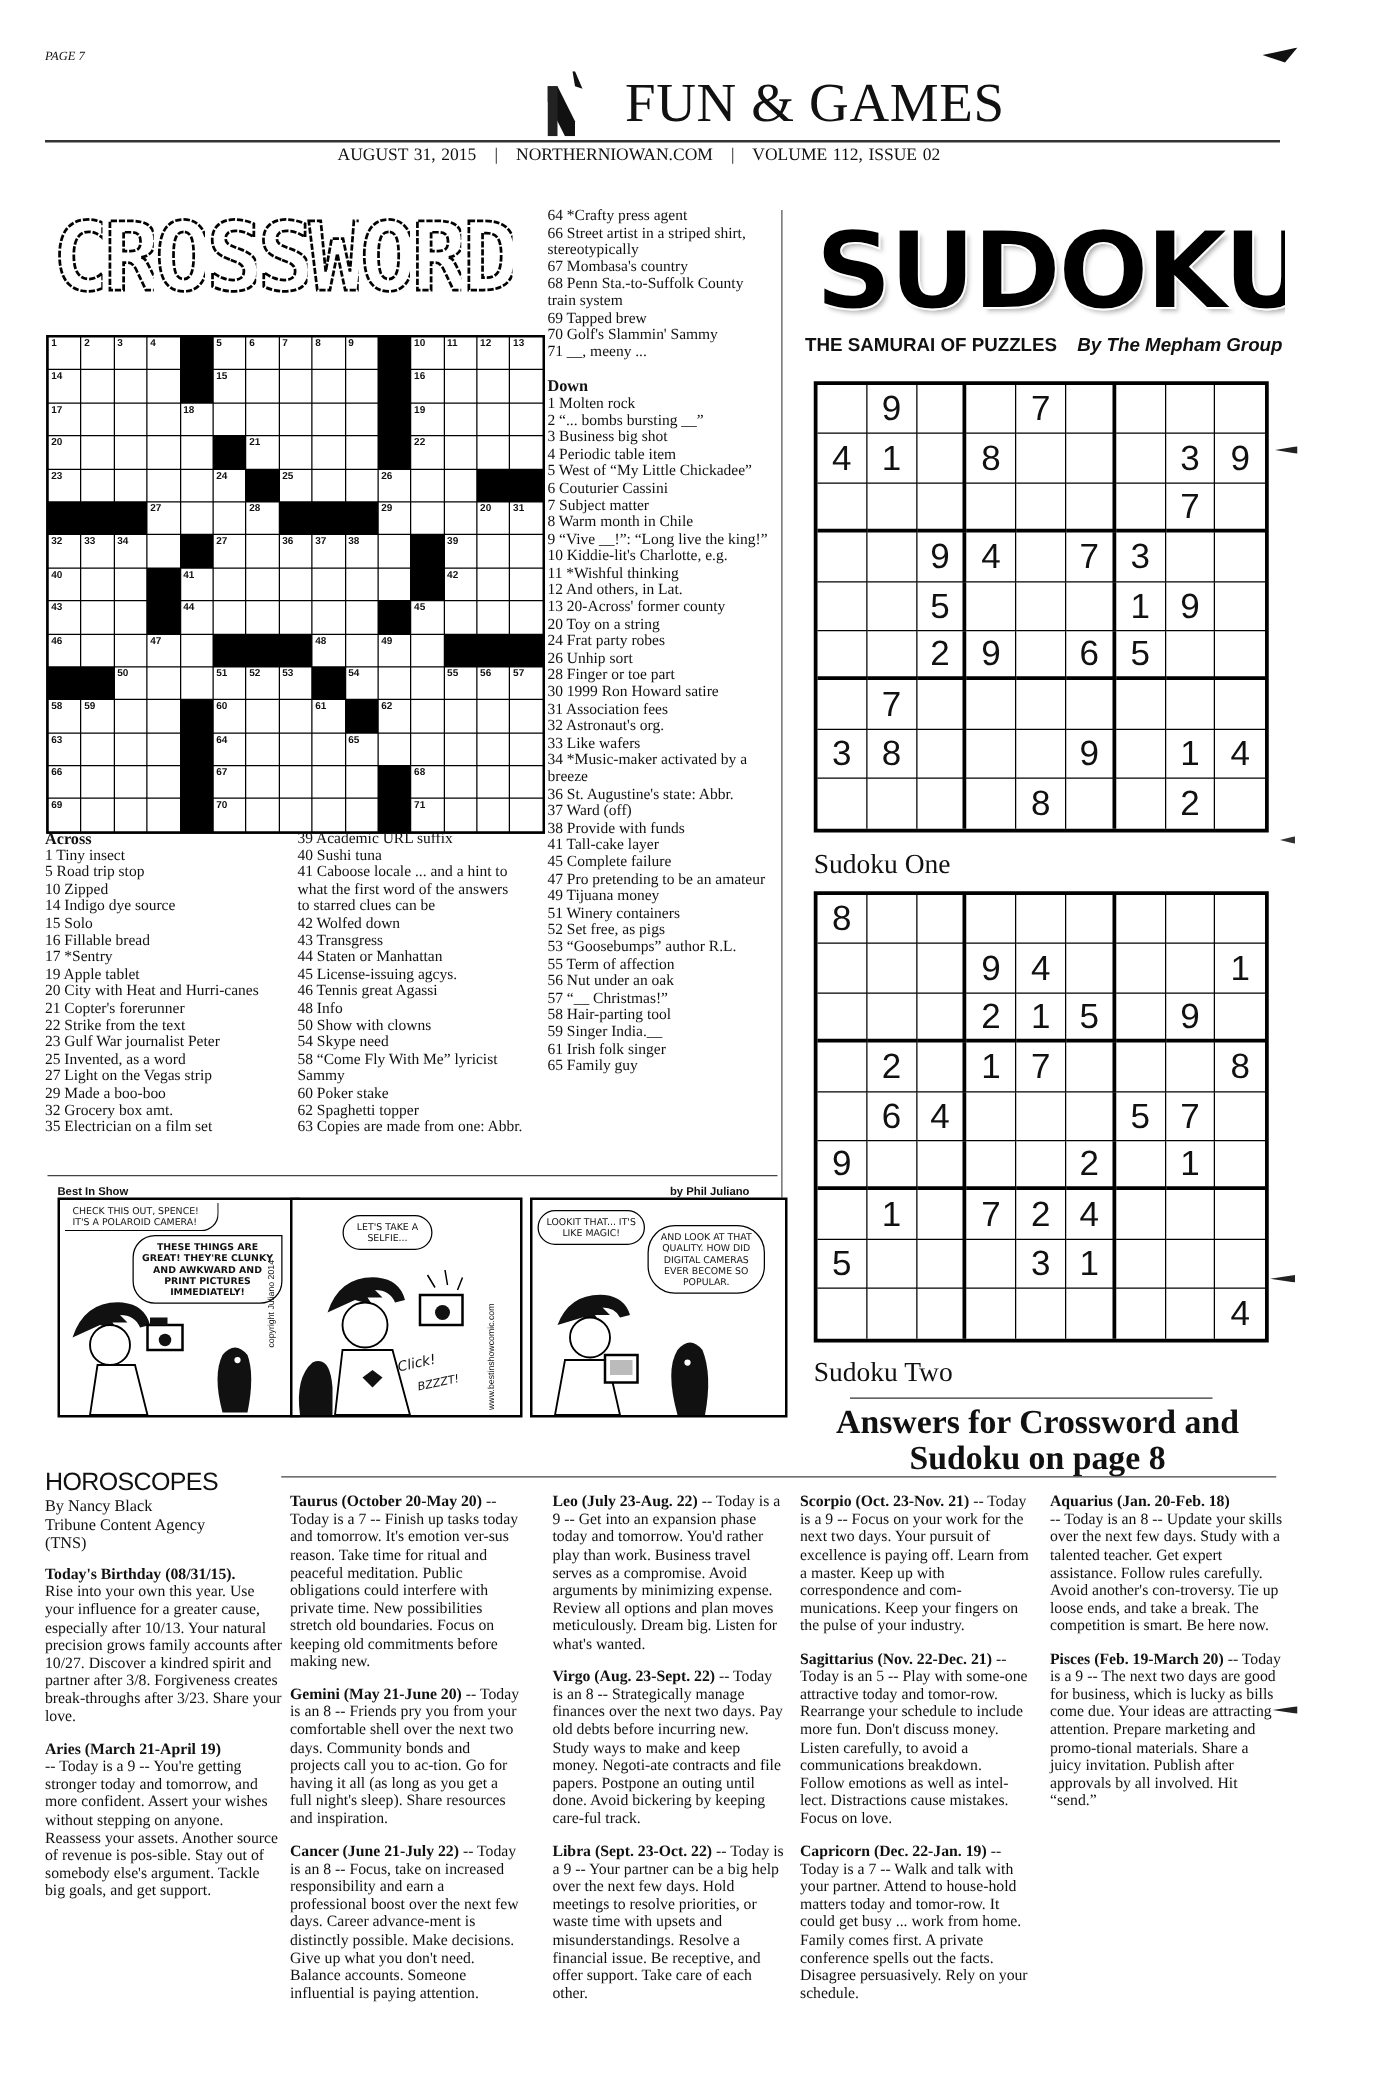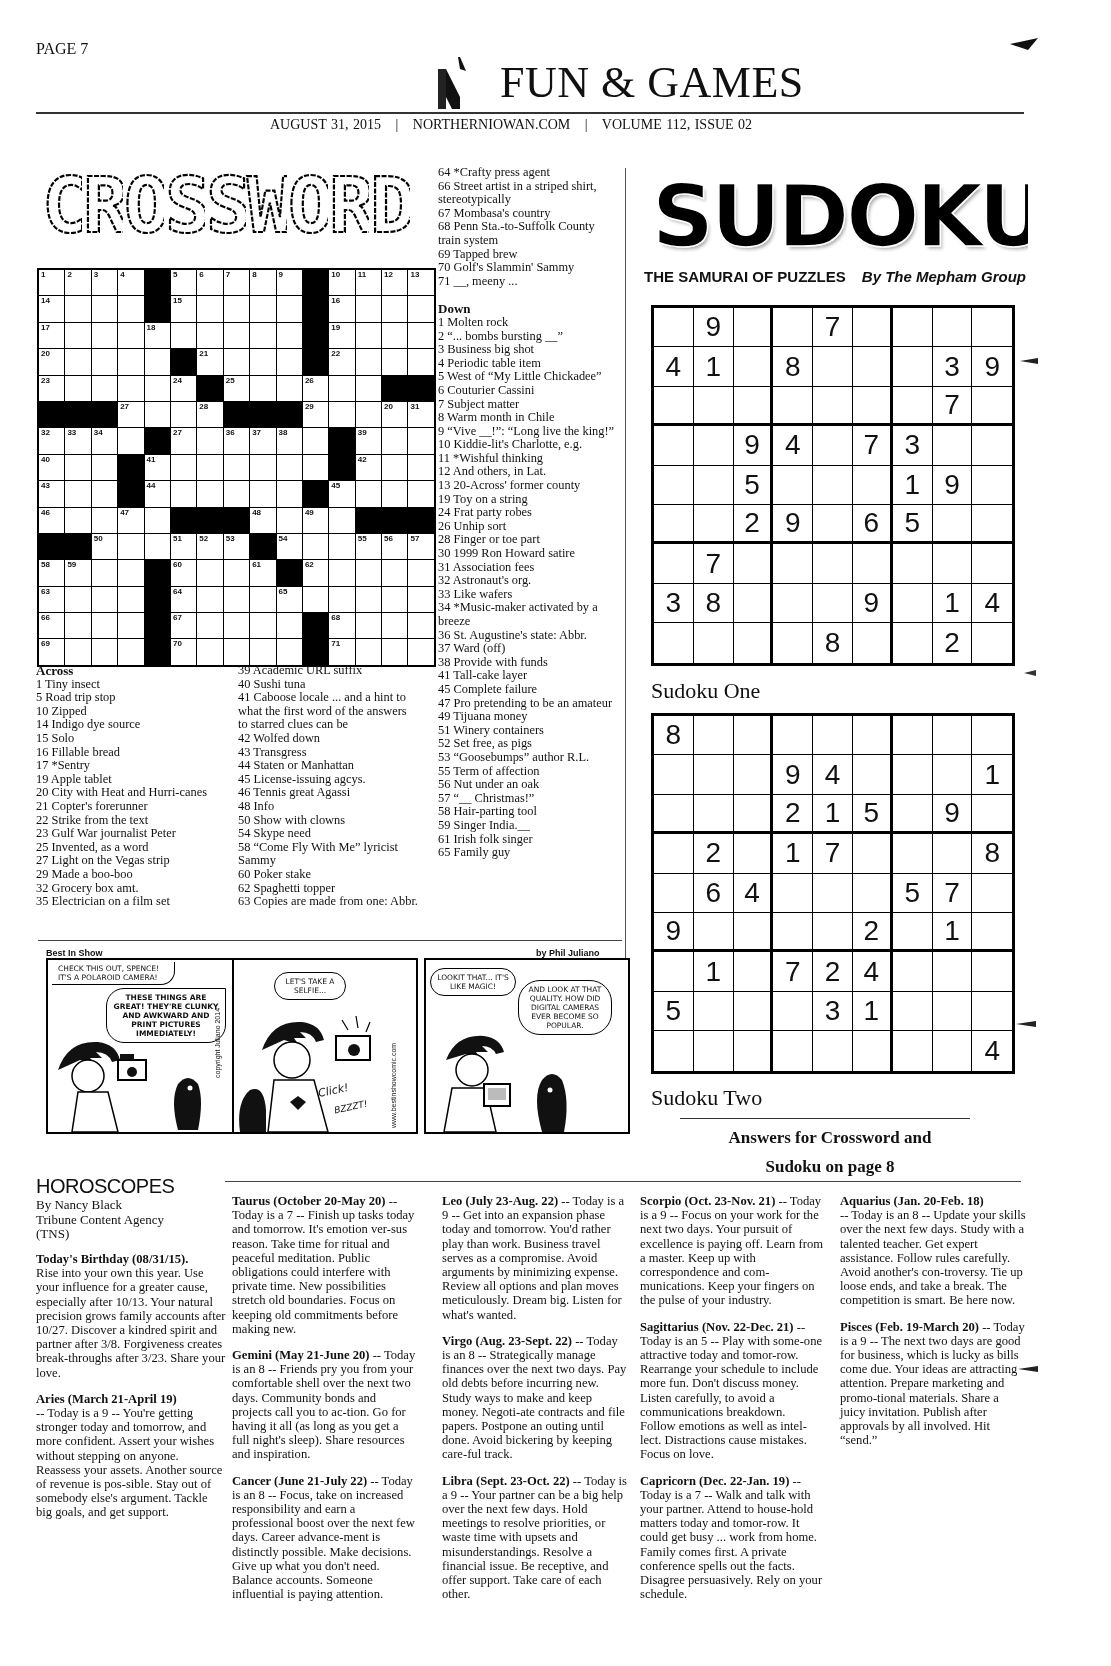--- a/index.html
+++ b/index.html
@@ -1,19 +1,19 @@
 <!DOCTYPE html>
 <html><head>
 <meta charset="utf-8">
 <style>
   html, body { margin:0; padding:0; background:#ffffff; }
   body { width:1111px; height:1666px; position:relative; overflow:hidden; font-family:"Liberation Serif", serif; color:#111; }
   .abs { position:absolute; }
   
-  .page-num { left:36px; top:40px; font-size:16px; }
+  .page-num { left:36px; top:40px; font-size:10px;font-style:italic; }
   .logo-n { left:438px; top:57px; width:28px; height:50px; }
   .title { left:500px; top:58px; font-size:44px; letter-spacing:0.5px; line-height:50px; }
   .rule-top { left:36px; top:112px; width:988px; height:2px; background:#333; }
   .subhead { left:270px; top:117px; font-size:14px; word-spacing:1px; }
   .subhead span.sep { margin:0 10px; }
 
   
   .cw-title { left:40px; top:168px; width:370px; height:72px; }
   .cw-letter { position:absolute; top:0; width:44px; height:70px; }
 
@@ -39,21 +39,21 @@
   .sdk-cell.c3 { border-right:3px solid #000; }
   .sdk-cell.c9 { border-right:none; }
   .sdk-cell.r3 { border-bottom:3px solid #000; }
   .sdk-cell.r9 { border-bottom:none; }
   .sdk1 { left:651px; top:305px; }
   .sdk2 { left:651px; top:713px; }
   .sdk-cap { font-size:22px; width:362px; }
   .sdk-cap1 { left:651px; top:678px; }
   .sdk-cap2 { left:651px; top:1085px; }
   .rule-ans { left:680px; top:1118px; width:290px; height:1px; background:#333; }
-  .answers { left:640px; top:1123px; width:380px; text-align:center; font-size:17px; font-weight:bold; line-height:29px; }
+  .answers { left:640px; top:1123px; width:380px; text-align:center; font-size:27px; font-weight:bold; line-height:29px; }
 
   
   .vdiv { left:625px; top:168px; width:1px; height:905px; background:#555; }
 
   
   .comic-rule { left:38px; top:940px; width:584px; height:1px; background:#444; }
   .comic-title { left:46px; top:948px; font-family:"Liberation Sans", sans-serif; font-size:9px; font-weight:bold; }
   .comic-by { left:536px; top:948px; font-family:"Liberation Sans", sans-serif; font-size:9px; font-weight:bold; }
   .panel { border:2px solid #000; background:#fff; overflow:hidden;padding-left:12px; }
   .p1 { left:46px; top:958px; width:178px; height:172px; }
@@ -576,21 +576,21 @@
       <div>4 Periodic table item</div>
       <div>5 West of “My Little Chickadee”</div>
       <div>6 Couturier Cassini</div>
       <div>7 Subject matter</div>
       <div>8 Warm month in Chile</div>
       <div>9 “Vive __!”: “Long live the king!”</div>
       <div>10 Kiddie-lit's Charlotte, e.g.</div>
       <div>11 *Wishful thinking</div>
       <div>12 And others, in Lat.</div>
       <div>13 20-Across' former county</div>
-      <div>19 Toy on a string</div>
+      <div>20 Toy on a string</div>
       <div>24 Frat party robes</div>
       <div>26 Unhip sort</div>
       <div>28 Finger or toe part</div>
       <div>30 1999 Ron Howard satire</div>
       <div>31 Association fees</div>
       <div>32 Astronaut's org.</div>
       <div>33 Like wafers</div>
       <div>34 *Music-maker activated by a breeze</div>
       <div>36 St. Augustine's state: Abbr.</div>
       <div>37 Ward (off)</div>

